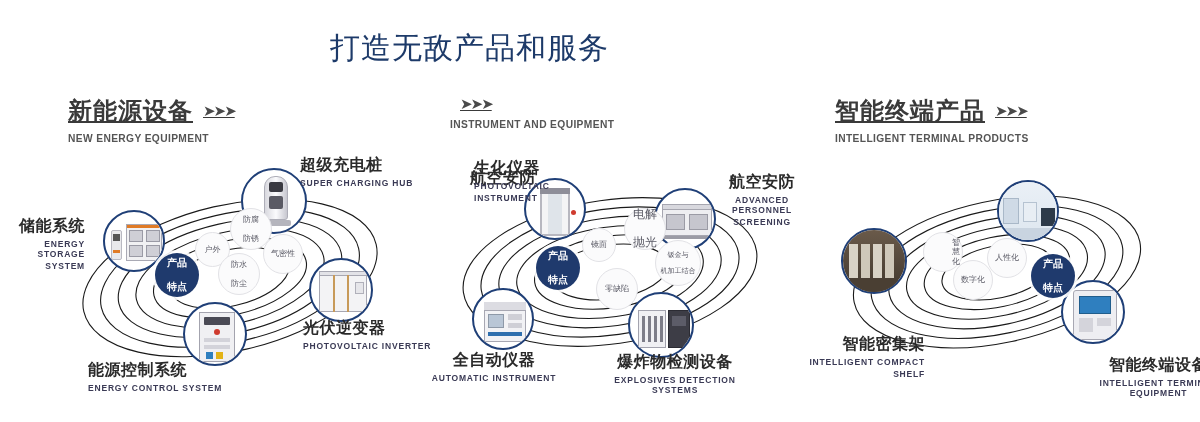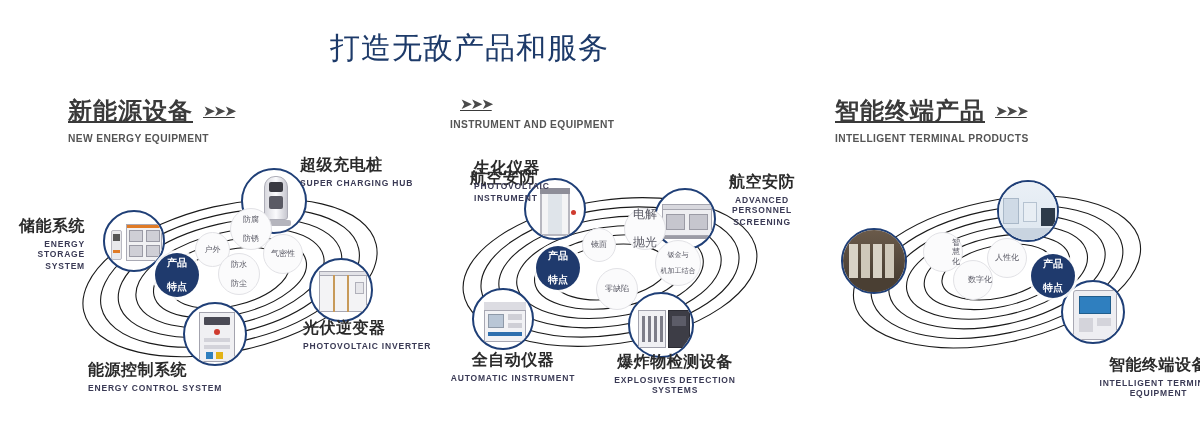--- a/index.html
+++ b/index.html
@@ -307,21 +307,21 @@
     <div class="en">PHOTOVOLTAIC</div>
     <div class="en">INSTRUMENT</div>
   </div>
 
   <div class="lbl c" style="left:712px;top:172px;width:100px;">
     <div class="cn">航空安防</div>
     <div class="en">ADVANCED PERSONNEL</div>
     <div class="en">SCREENING</div>
   </div>
 
-  <div class="lbl c" style="left:448px;top:350px;width:130px;">
+  <div class="lbl c" style="left:429px;top:350px;width:130px;">
     <div class="cn">全自动仪器</div>
     <div class="en">AUTOMATIC INSTRUMENT</div>
   </div>
 
   <div class="lbl c" style="left:595px;top:352px;width:160px;">
     <div class="cn">爆炸物检测设备</div>
     <div class="en">EXPLOSIVES DETECTION SYSTEMS</div>
   </div>
 
   <div class="cluster" style="left:825px;top:160px;width:350px;height:240px;">
@@ -372,32 +372,37 @@
         <span>产品</span><br>
         <span>特点</span>
       </span>
     </div>
 
     <div class="bub" style="left:98px;top:72px;width:40px;height:40px;font-size:8px;padding-left:26px;">
       <span>
           <span>智慧化</span>
         </span>
     </div>
-    <div class="bub" style="left:128px;top:100px;width:40px;height:40px;font-size:8px;justify-content:flex-end;">
+    <div class="bub" style="left:128px;top:100px;width:40px;height:40px;font-size:8px;">
       <span>
           <span>数字化</span>
         </span>
     </div>
     <div class="bub" style="left:162px;top:78px;width:40px;height:40px;font-size:8px;">
       <span>
           <span>人性化</span>
         </span>
     </div>
   </div>
 
 
+  <div class="lbl r" style="left:800px;top:334px;width:125px;">
+    <div class="cn">智能密集架</div>
+    <div class="en">INTELLIGENT COMPACT</div>
+    <div class="en">SHELF</div>
+  </div>
 
   <div class="lbl c" style="left:1076px;top:355px;width:165px;">
     <div class="cn">智能终端设备</div>
     <div class="en">INTELLIGENT TERMINAL EQUIPMENT</div>
   </div>
 
 </div>
 
 </body></html>

